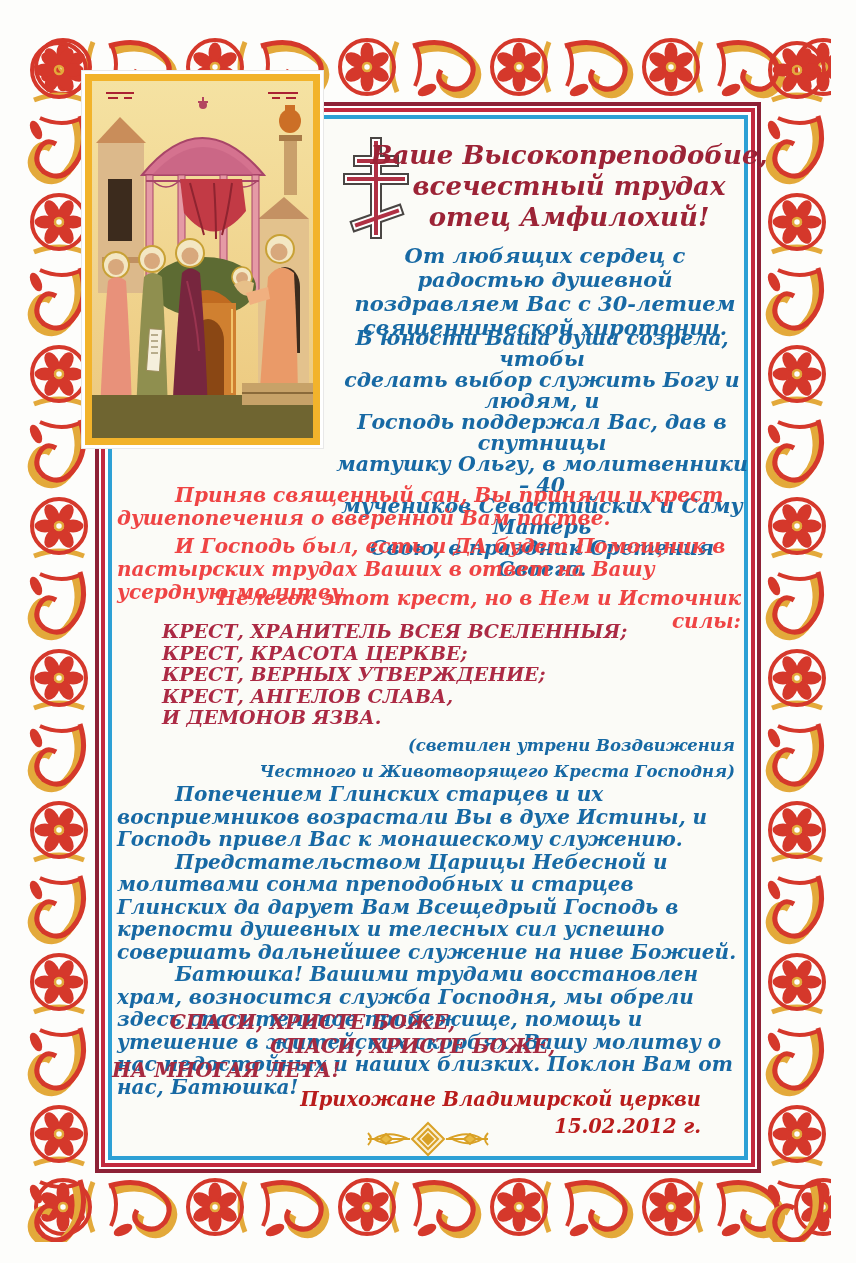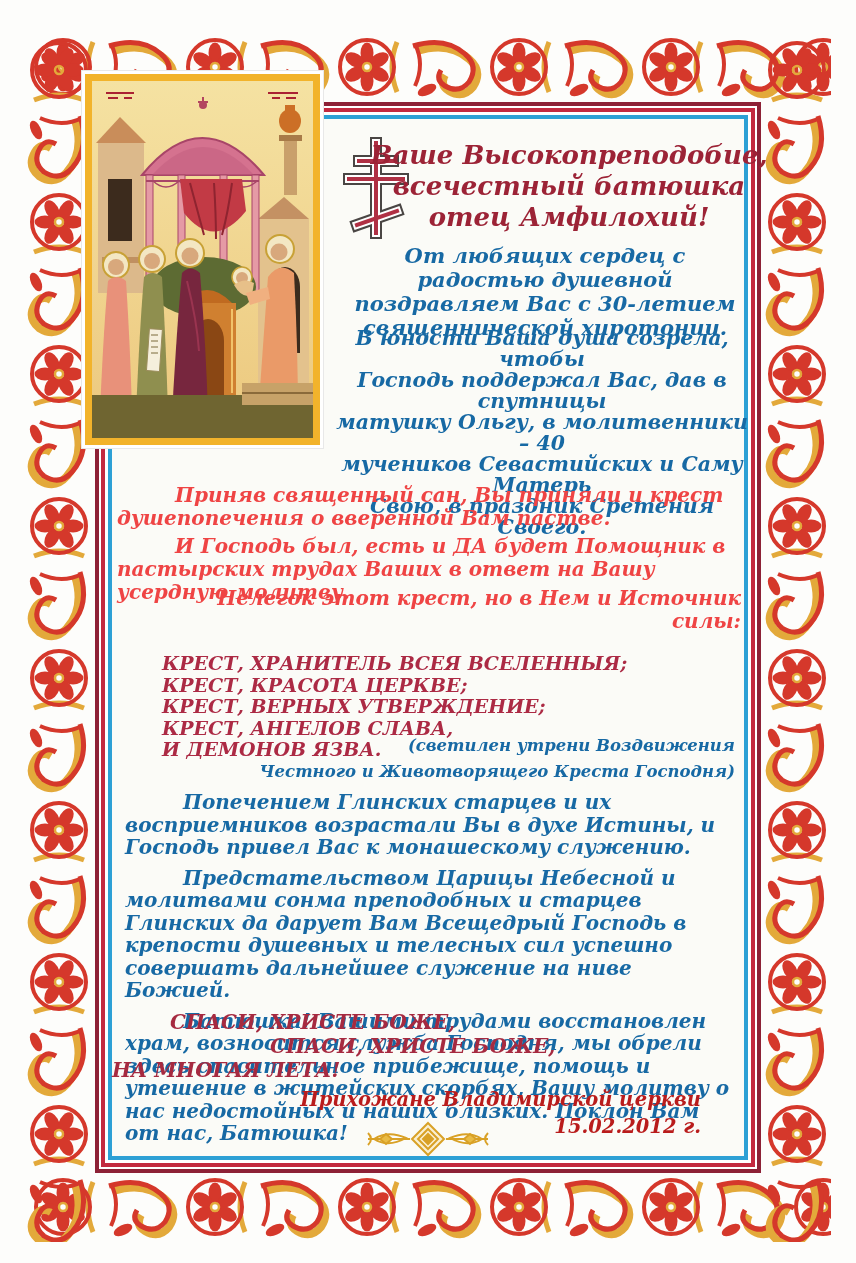--- a/index.html
+++ b/index.html
@@ -28,26 +28,26 @@
   .txt { position:absolute; font-style:italic; font-weight:bold; z-index:4; }
   .heading { left:350px; top:140px; width:400px; text-align:center;
              font-size:26px; line-height:31px; color:#9c2336;margin-left:19px; }
   .intro1 { left:345px; top:244px; width:400px; text-align:center;
             font-size:21px; line-height:24px; color:#1769a4; }
   .intro2 { left:332px; top:328px; width:420px; text-align:center;
             font-size:20.5px; line-height:21px; color:#1769a4; }
   .bodyp { left:117px; width:624px; font-size:20px; line-height:23px;
            color:#ef4444; text-indent:58px; text-align:left; }
   .hymn { left:162px; top:621px; width:560px; font-size:19px; line-height:21.5px;
-          color:#ac2a44;margin-top:32px; }
+          color:#ac2a44; }
   .attrib { left:117px; top:733px; width:618px; text-align:right;
             font-size:16.5px; line-height:26px; color:#1769a4; }
   .flow2 { left:117px; top:783px; width:624px; font-size:20px; line-height:22.5px;
            color:#1769a4; }
-  .flow2 p { margin:8px; text-indent:58px; }
+  .flow2 p { margin:0; text-indent:58px; }
   .acclaim { left:112px; top:1010px; width:624px; font-size:20px;
              line-height:24px; color:#a62a40; }
   .acclaim .l1 { margin-left:58px; }
   .acclaim .l2 { margin-left:158px; }
   .acclaim .l3 { }
   .signature { left:117px; top:1086px; width:624px; text-align:right;
                padding-right:40px; box-sizing:border-box; font-size:19.5px;
                line-height:27px; color:#b91c1c; }
   .gold-orn { position:absolute; left:362px; top:1119px; z-index:4; }
   .cross { position:absolute; left:343px; top:136px; z-index:4; }
@@ -670,31 +670,32 @@
             <path d="M16,25 H50"></path>
             <path d="M6,43 H60"></path>
             <path d="M14,89 L54,75"></path>
         </g>
       </g>
     </svg>
   </div>
 
   <div class="txt heading">
     <div>Ваше Высокопреподобие,</div>
-    <div>всечестный батюшка</div>
+    <div>всечестный трудах</div>
     <div>отец Амфилохий!</div>
   </div>
 
   <div class="txt intro1">
     <div>От любящих сердец с радостью душевной</div>
     <div>поздравляем Вас с 30-летием</div>
     <div>священнической хиротонии.</div>
   </div>
   <div class="txt intro2">
     <div>В юности Ваша душа созрела, чтобы</div>
+    <div>сделать выбор служить Богу и людям, и</div>
     <div>Господь поддержал Вас, дав в спутницы</div>
     <div>матушку Ольгу, в молитвенники – 40</div>
     <div>мучеников Севастийских и Саму Матерь</div>
     <div>Свою, в праздник Сретения Своего.</div>
   </div>
 
   <div class="txt bodyp" style="top:484px;">Приняв священный сан, Вы приняли и крест душепопечения о вверенной Вам пастве.</div>
   <div class="txt bodyp" style="top:535px;">И Господь был, есть и ДА будет Помощник в пастырских трудах Ваших в ответ на Вашу усердную молитву.</div>
   <div class="txt bodyp" style="top:587px;text-align:right;">Нелегок этот крест, но в Нем и Источник силы:</div>
 

